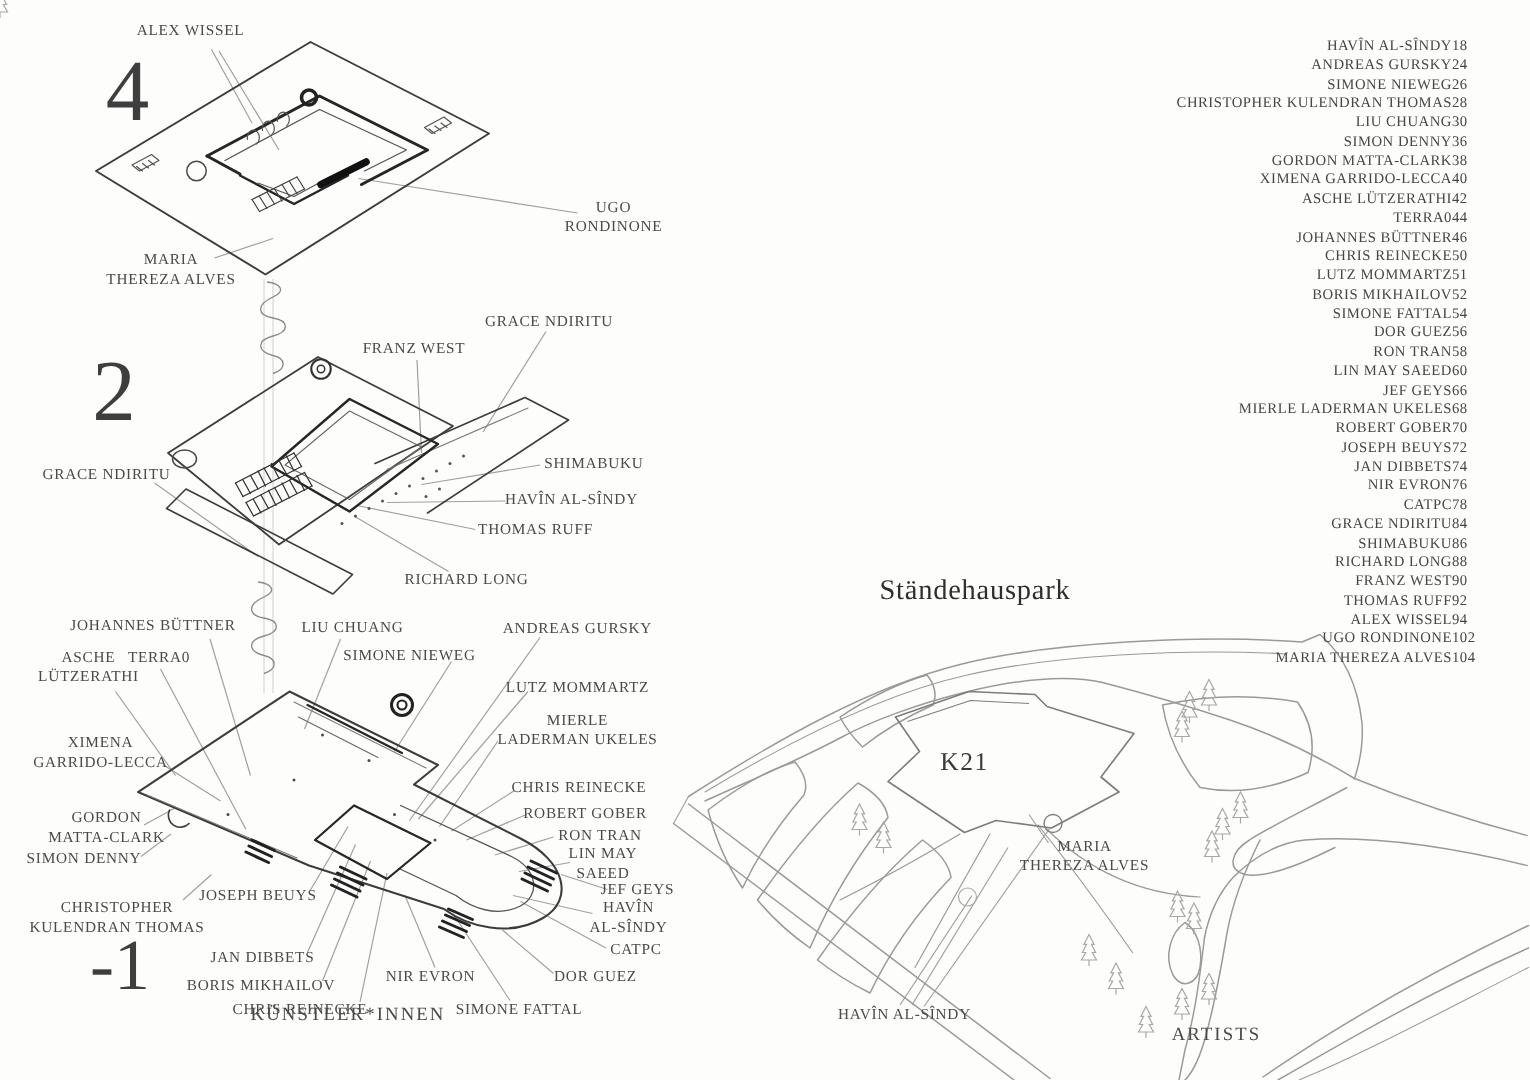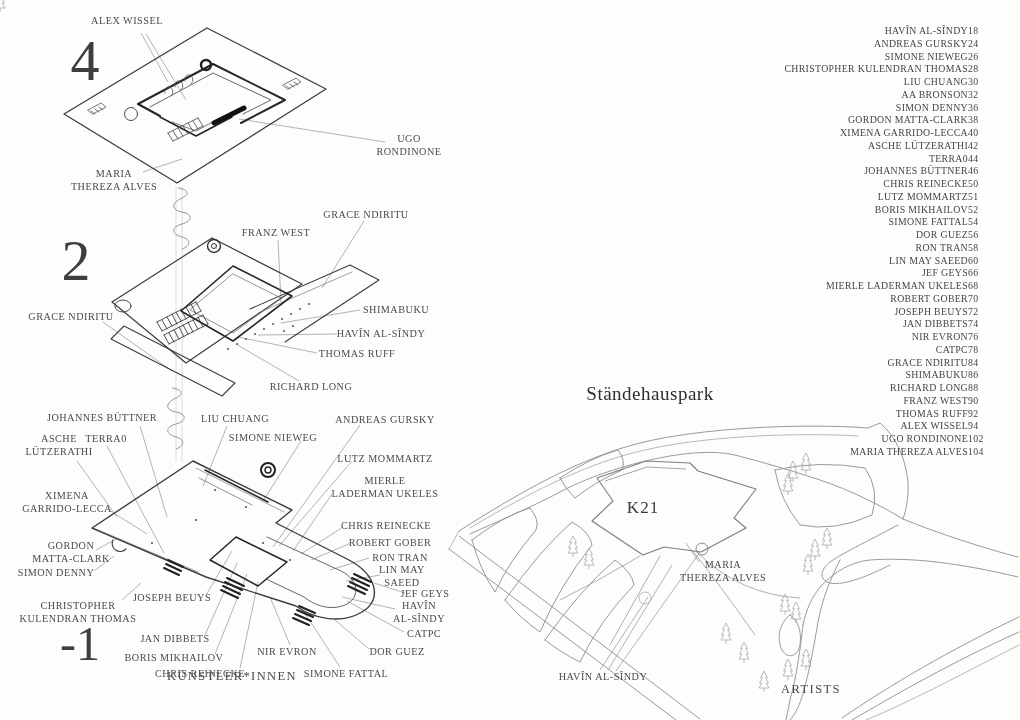--- a/index.html
+++ b/index.html
@@ -374,24 +374,20 @@
     </div>
     <div class="index-row">
       <span class="index-name">CHRISTOPHER KULENDRAN THOMAS</span>
       <span class="index-page">28</span>
     </div>
     <div class="index-row">
       <span class="index-name">LIU CHUANG</span>
       <span class="index-page">30</span>
     </div>
     <div class="index-row">
-      <span class="index-name">AA BRONSON</span>
-      <span class="index-page">32</span>
-    </div>
-    <div class="index-row">
       <span class="index-name">SIMON DENNY</span>
       <span class="index-page">36</span>
     </div>
     <div class="index-row">
       <span class="index-name">GORDON MATTA-CLARK</span>
       <span class="index-page">38</span>
     </div>
     <div class="index-row">
       <span class="index-name">XIMENA GARRIDO-LECCA</span>
       <span class="index-page">40</span>

